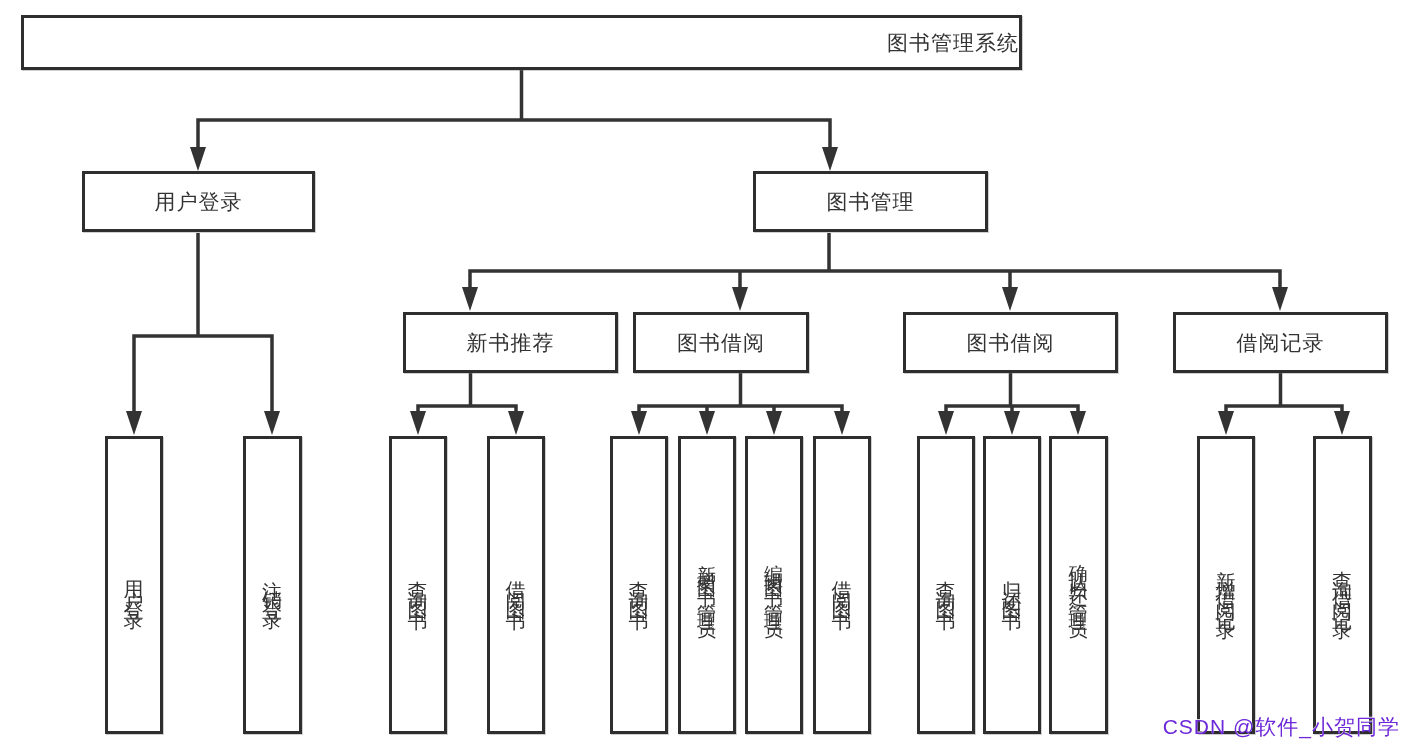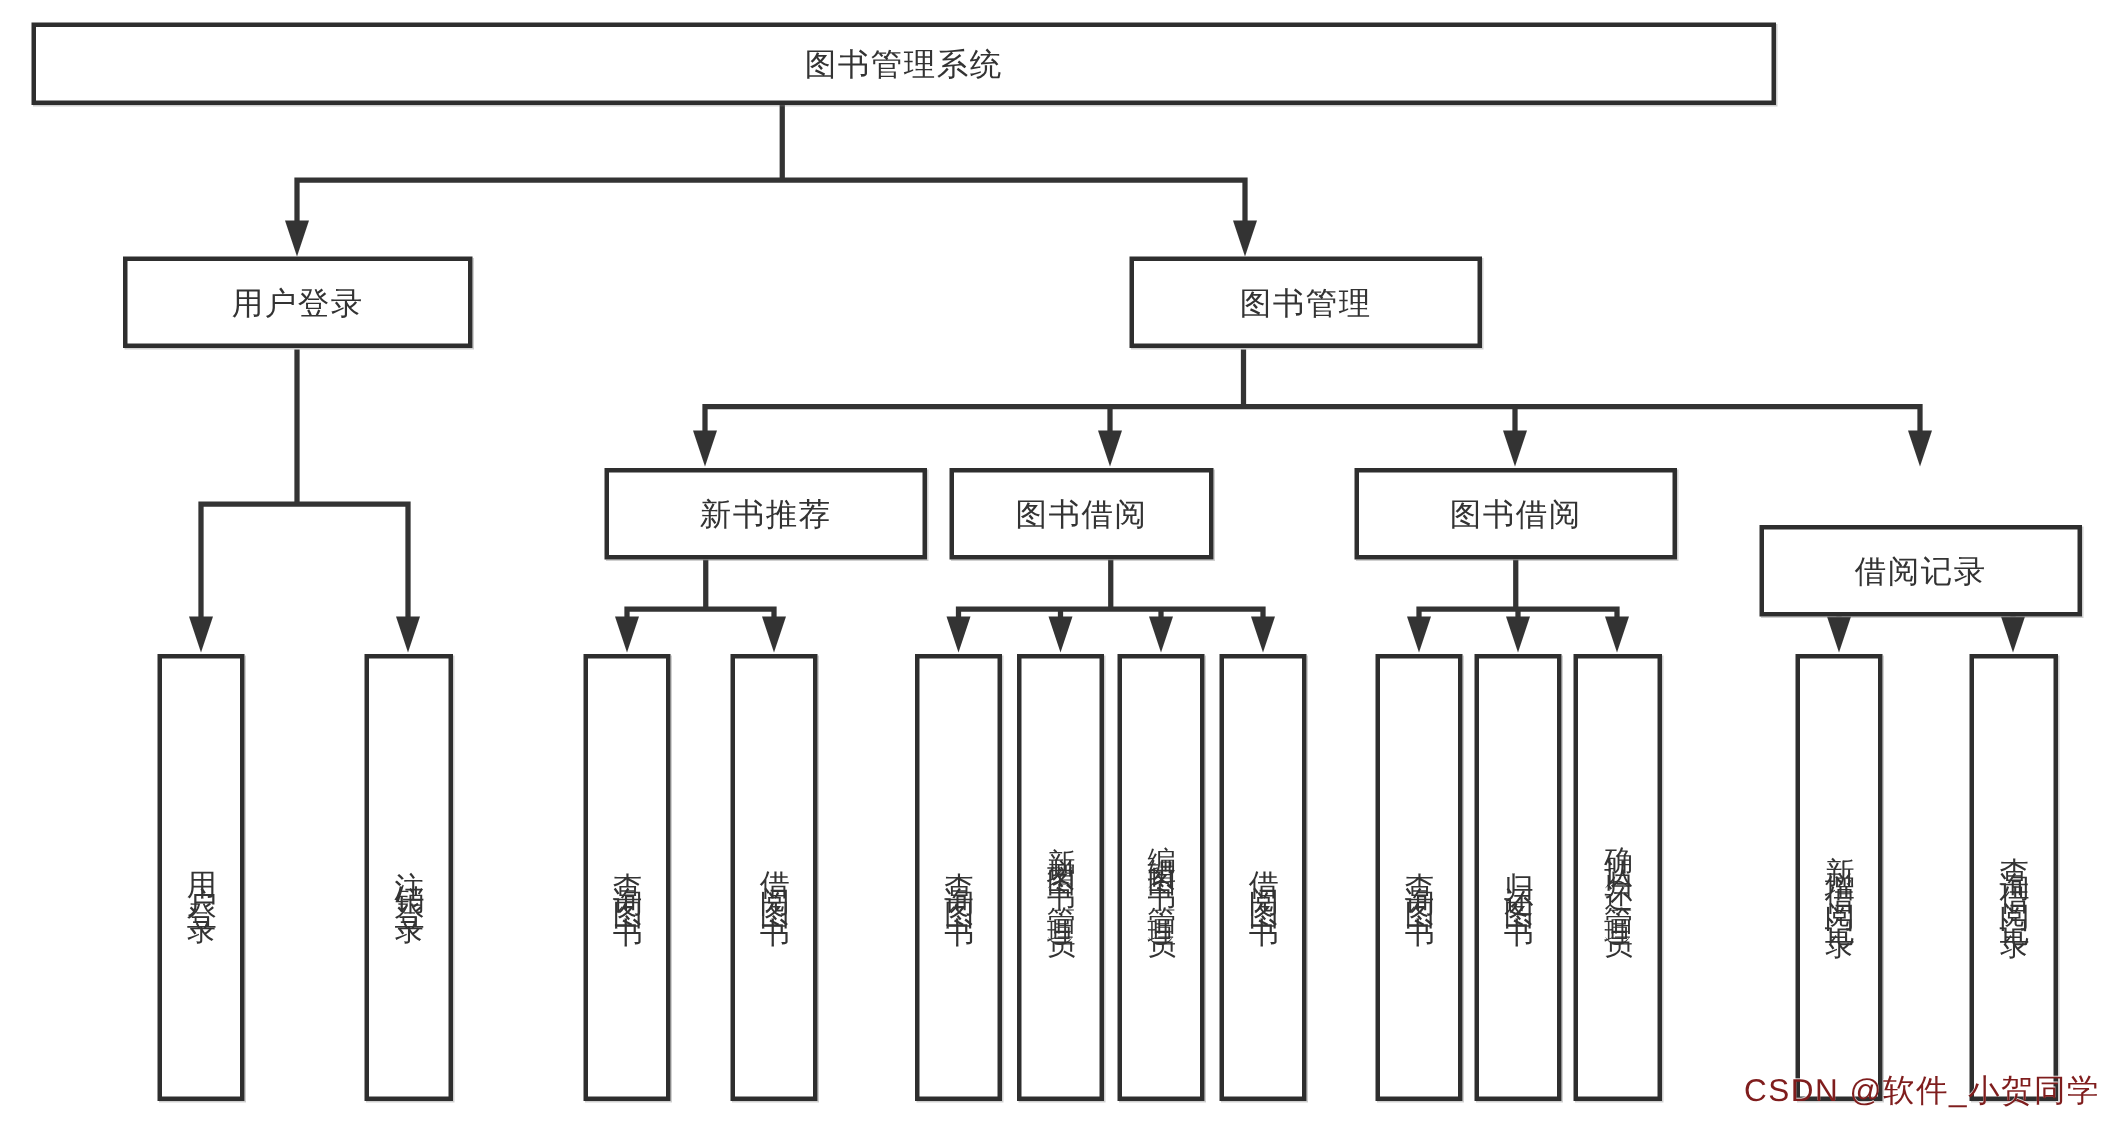--- a/index.html
+++ b/index.html
@@ -45,21 +45,21 @@
     white-space: nowrap;
   }
   .box.v .lbl.long { letter-spacing: 8px; font-size: 19px; }
   .watermark {
     position: absolute;
     right: 5px;
     bottom: 6px;
     z-index: 3;
     font-size: 21px;
     letter-spacing: 1px;
-    color: #7f1d1d;
+    color: #6d28d9;
     text-shadow: 0 -1px 0 rgba(255,255,255,0.8);
     white-space: nowrap;
   }
 </style>
 </head>
 <body>
 
 <div class="canvas">
 
   <svg class="connectors" viewBox="0 0 1405 747" xmlns="http://www.w3.org/2000/svg">
@@ -95,41 +95,41 @@
       <polygon points="766,411 782,411 774,435"></polygon>
       <polygon points="834,411 850,411 842,435"></polygon>
       <polygon points="938,411 954,411 946,435"></polygon>
       <polygon points="1004,411 1020,411 1012,435"></polygon>
       <polygon points="1070,411 1086,411 1078,435"></polygon>
       <polygon points="1218,411 1234,411 1226,435"></polygon>
       <polygon points="1334,411 1350,411 1342,435"></polygon>
     </g>
   </svg>
 
-  <div class="box h" style="left:21px; top:15px; width:1163px; height:55px;">
+  <div class="box h" style="left:21px; top:15px; width:1001px; height:55px;justify-content:flex-end;">
     <span class="lbl">图书管理系统</span>
   </div>
 
   <div class="box h" style="left:82px; top:171px; width:233px; height:61px;">
     <span class="lbl">用户登录</span>
   </div>
   <div class="box h" style="left:712px; top:171px; width:235px; height:61px;margin-left:41px;">
     <span class="lbl">图书管理</span>
   </div>
 
   <div class="box h" style="left:363px; top:312px; width:215px; height:61px;margin-left:40px;">
     <span class="lbl">新书推荐</span>
   </div>
   <div class="box h" style="left:633px; top:312px; width:176px; height:61px;">
     <span class="lbl">图书借阅</span>
   </div>
   <div class="box h" style="left:903px; top:312px; width:215px; height:61px;">
     <span class="lbl">图书借阅</span>
   </div>
-  <div class="box h" style="left:1173px; top:312px; width:215px; height:61px;margin-top:38px;">
+  <div class="box h" style="left:1173px; top:312px; width:215px; height:61px;">
     <span class="lbl">借阅记录</span>
   </div>
 
   <div class="box v" style="left:105px; top:436px; width:58px; height:298px;">
     <span class="lbl">用户登录</span>
   </div>
   <div class="box v" style="left:243px; top:436px; width:59px; height:298px;">
     <span class="lbl">注销登录</span>
   </div>
 

